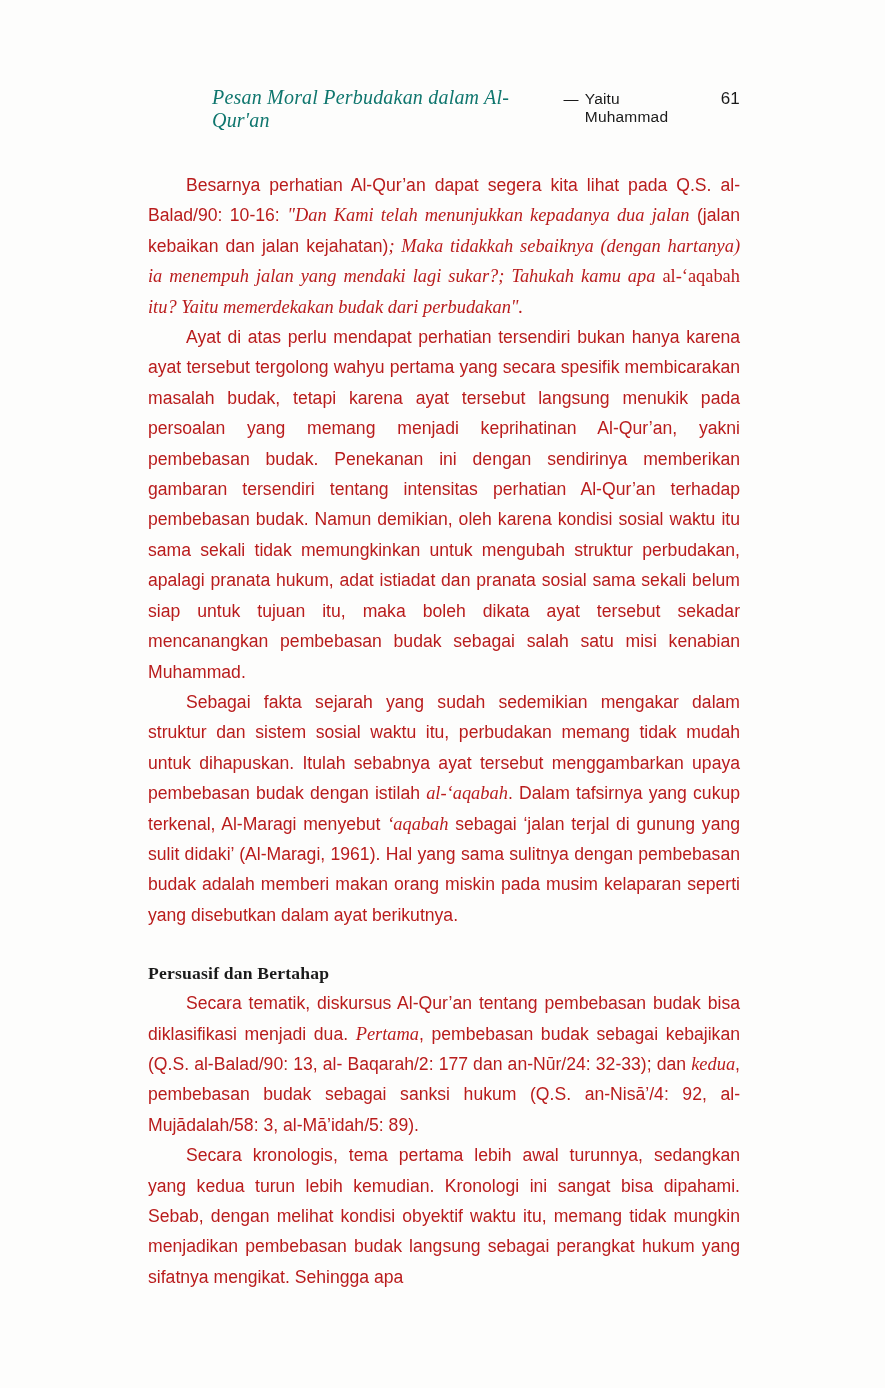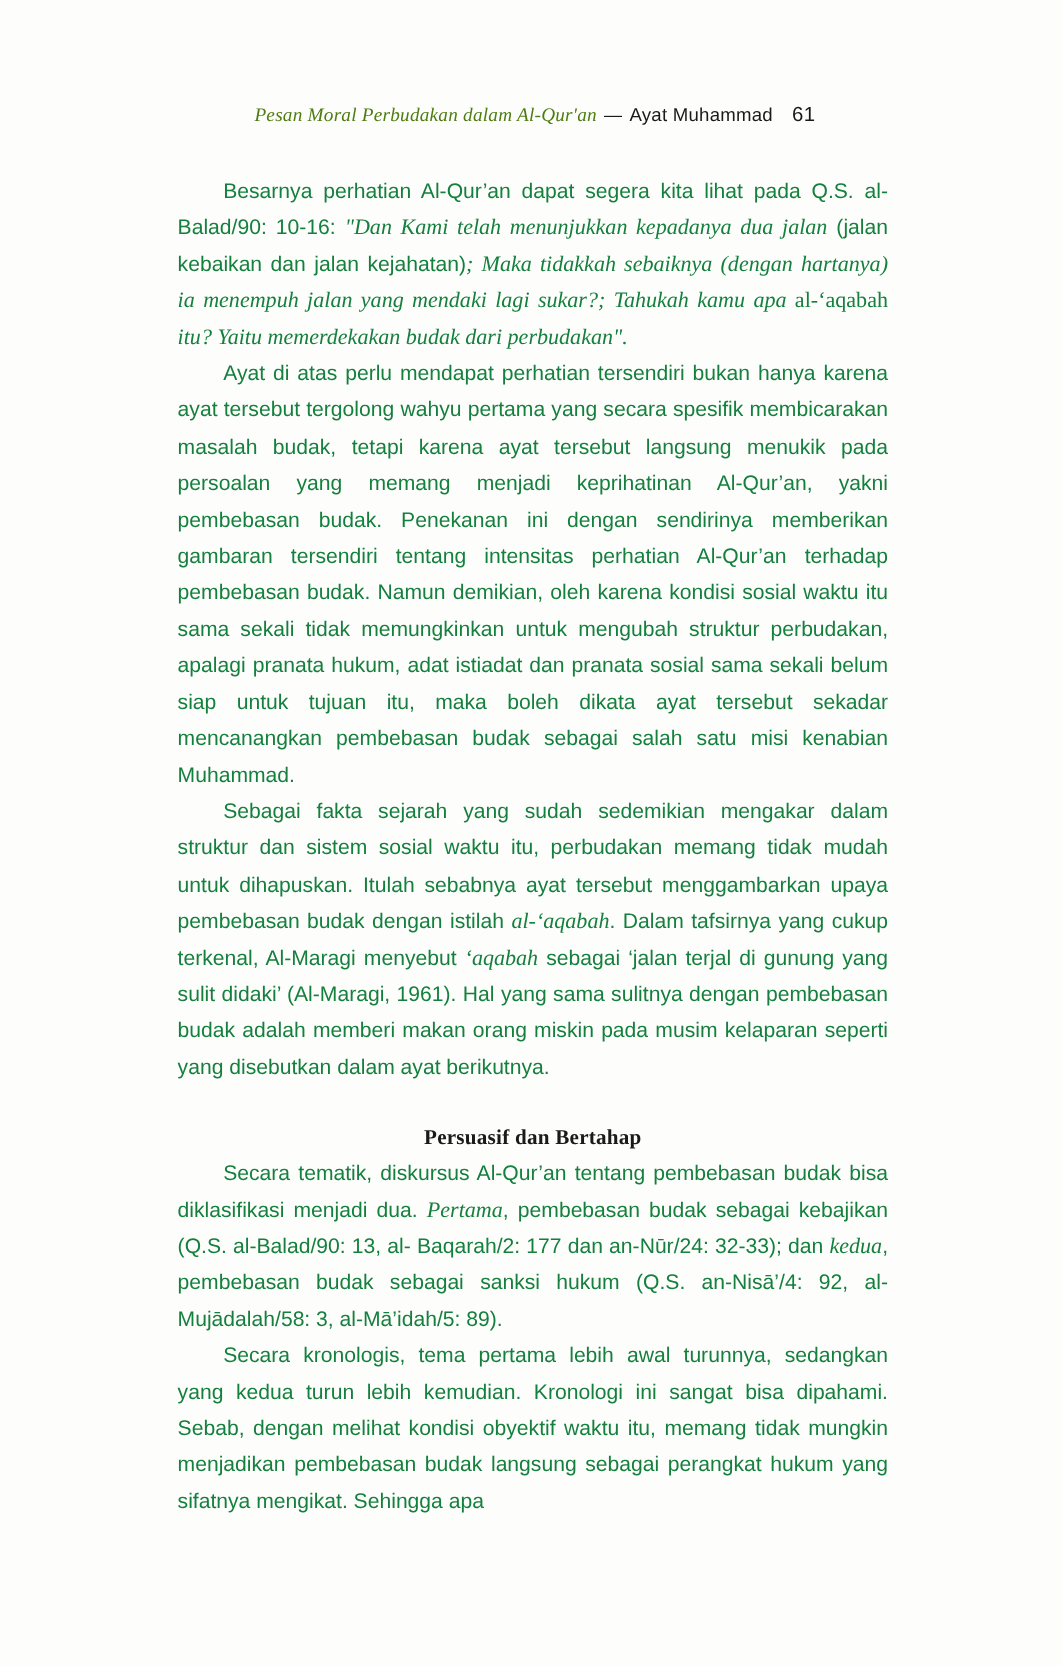--- a/index.html
+++ b/index.html
@@ -31,22 +31,22 @@
     align-items: baseline;
     justify-content: flex-start;
     font-size: 15.5px;
     letter-spacing: 0.2px;
     margin-bottom: 38px;
     padding-left: 64px;
   }
   .running-head .rh-title {
     font-style: italic;
     font-family: "Liberation Serif", serif;
-    font-size: 16px;
-    color: #4d7c0f;
+    font-size: 20px;
+    color: #0f766e;
   }
   .running-head .rh-dash {
     margin: 0 6px;
     font-family: "Liberation Sans", sans-serif;
     font-size: 15px;
   }
   .running-head .rh-author {
     font-family: "Liberation Sans", sans-serif;
     font-size: 15.5px;
   }
@@ -56,32 +56,31 @@
     font-size: 17px;
   }
   p.body-par {
     margin: 0;
     font-size: 17.6px;
     line-height: 30.4px;
     text-align: justify;
     text-justify: inter-word;
     text-indent: 38px;
     font-family: "Liberation Sans", sans-serif;
-    color: #15803d;
+    color: #b91c1c;
     -webkit-hyphens: manual;
     hyphens: manual;
   }
   .section-head {
     margin: 26px 0 0 0;
     font-size: 17.6px;
     font-weight: bold;
     font-family: "Liberation Serif", serif;
     letter-spacing: 0.2px;
     line-height: 30px;
-    text-align: center;
   }
   .it {
     font-style: italic;
     font-family: "Liberation Serif", serif;
     font-size: 18.4px;
   }
   .sr {
     font-family: "Liberation Serif", serif;
     font-size: 18.4px;
   }
@@ -89,21 +88,21 @@
 </style>
 </head>
 <body>
 
 <div class="page">
   <div class="content">
 
     <div class="running-head">
       <span class="rh-title">Pesan Moral Perbudakan dalam Al-Qur'an</span>
       <span class="rh-dash">—</span>
-      <span class="rh-author">Ayat Muhammad</span>
+      <span class="rh-author">Yaitu Muhammad</span>
       <span class="rh-page">61</span>
     </div>
 
     <p class="body-par"><span>Besarnya perhatian Al-Qur’an dapat segera kita lihat pada Q.S. al-Balad/90: 10-16: </span><span class="it">"Dan Kami telah menunjukkan kepadanya dua jalan</span><span> (jalan kebaikan dan jalan kejahatan)</span><span class="it">; Maka tidakkah sebaiknya (dengan hartanya) ia menempuh jalan yang mendaki lagi sukar?; Tahukah kamu apa</span><span class="sr"> al-‘aqabah </span><span class="it">itu? Yaitu memerdekakan budak dari perbudakan".</span></p>
 
     <p class="body-par">Ayat di atas perlu mendapat perhatian tersendiri bukan hanya karena ayat tersebut tergolong wahyu pertama yang secara spesifik membicarakan masalah budak, tetapi karena ayat tersebut langsung menukik pada persoalan yang memang menjadi keprihatinan Al-Qur’an, yakni pembebasan budak. Penekanan ini dengan sendirinya memberikan gambaran tersendiri tentang intensitas perhatian Al-Qur’an terhadap pembebasan budak. Namun demikian, oleh karena kondisi sosial waktu itu sama sekali tidak memungkinkan untuk mengubah struktur perbudakan, apalagi pranata hukum, adat istiadat dan pranata sosial sama sekali belum siap untuk tujuan itu, maka boleh dikata ayat tersebut sekadar mencanangkan pembebasan budak sebagai salah satu misi kenabian Muhammad.</p>
 
     <p class="body-par"><span>Sebagai fakta sejarah yang sudah sedemikian mengakar dalam struktur dan sistem sosial waktu itu, perbudakan memang tidak mudah untuk dihapuskan. Itulah sebabnya ayat tersebut menggambarkan upaya pembebasan budak dengan istilah </span><span class="it">al-‘aqabah</span><span>. Dalam tafsirnya yang cukup terkenal, Al-Maragi menyebut </span><span class="it">‘aqabah</span><span> sebagai ‘jalan terjal di gunung yang sulit didaki’ (Al-Maragi, 1961). Hal yang sama sulitnya dengan pembebasan budak adalah memberi makan orang miskin pada musim kelaparan seperti yang disebutkan dalam ayat berikutnya.</span></p>
 
     <div class="spacer-sm"></div>

